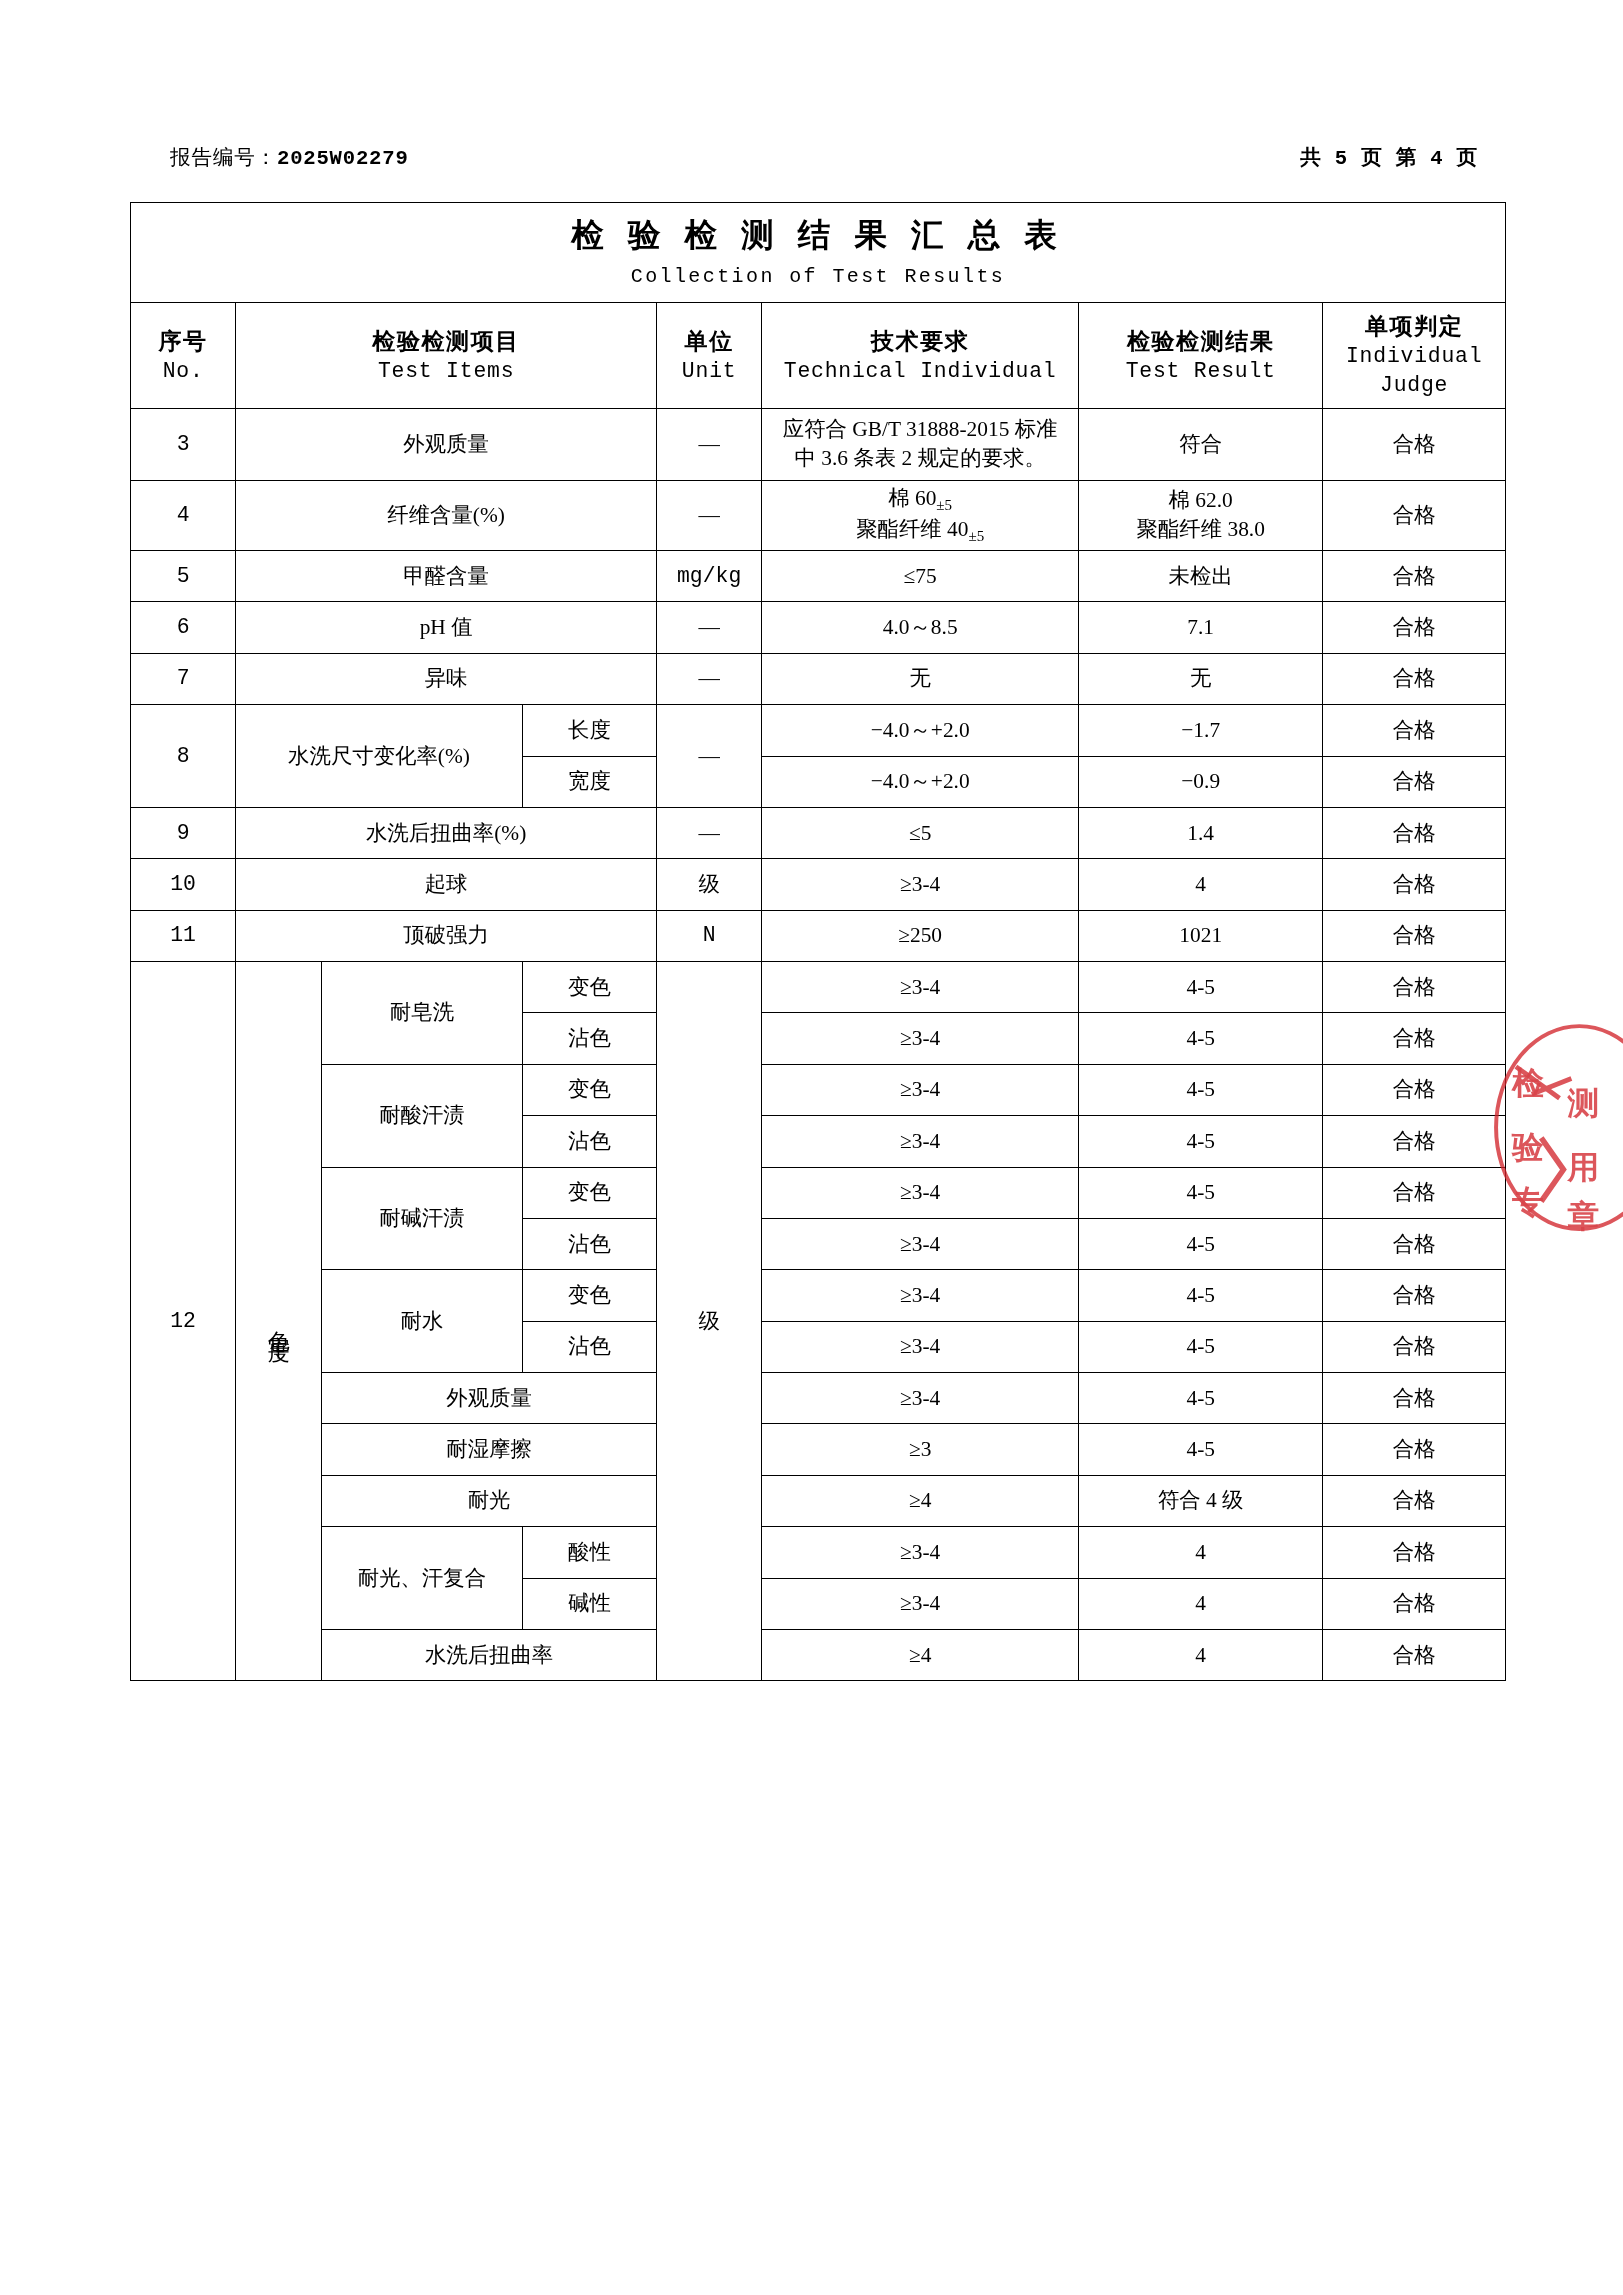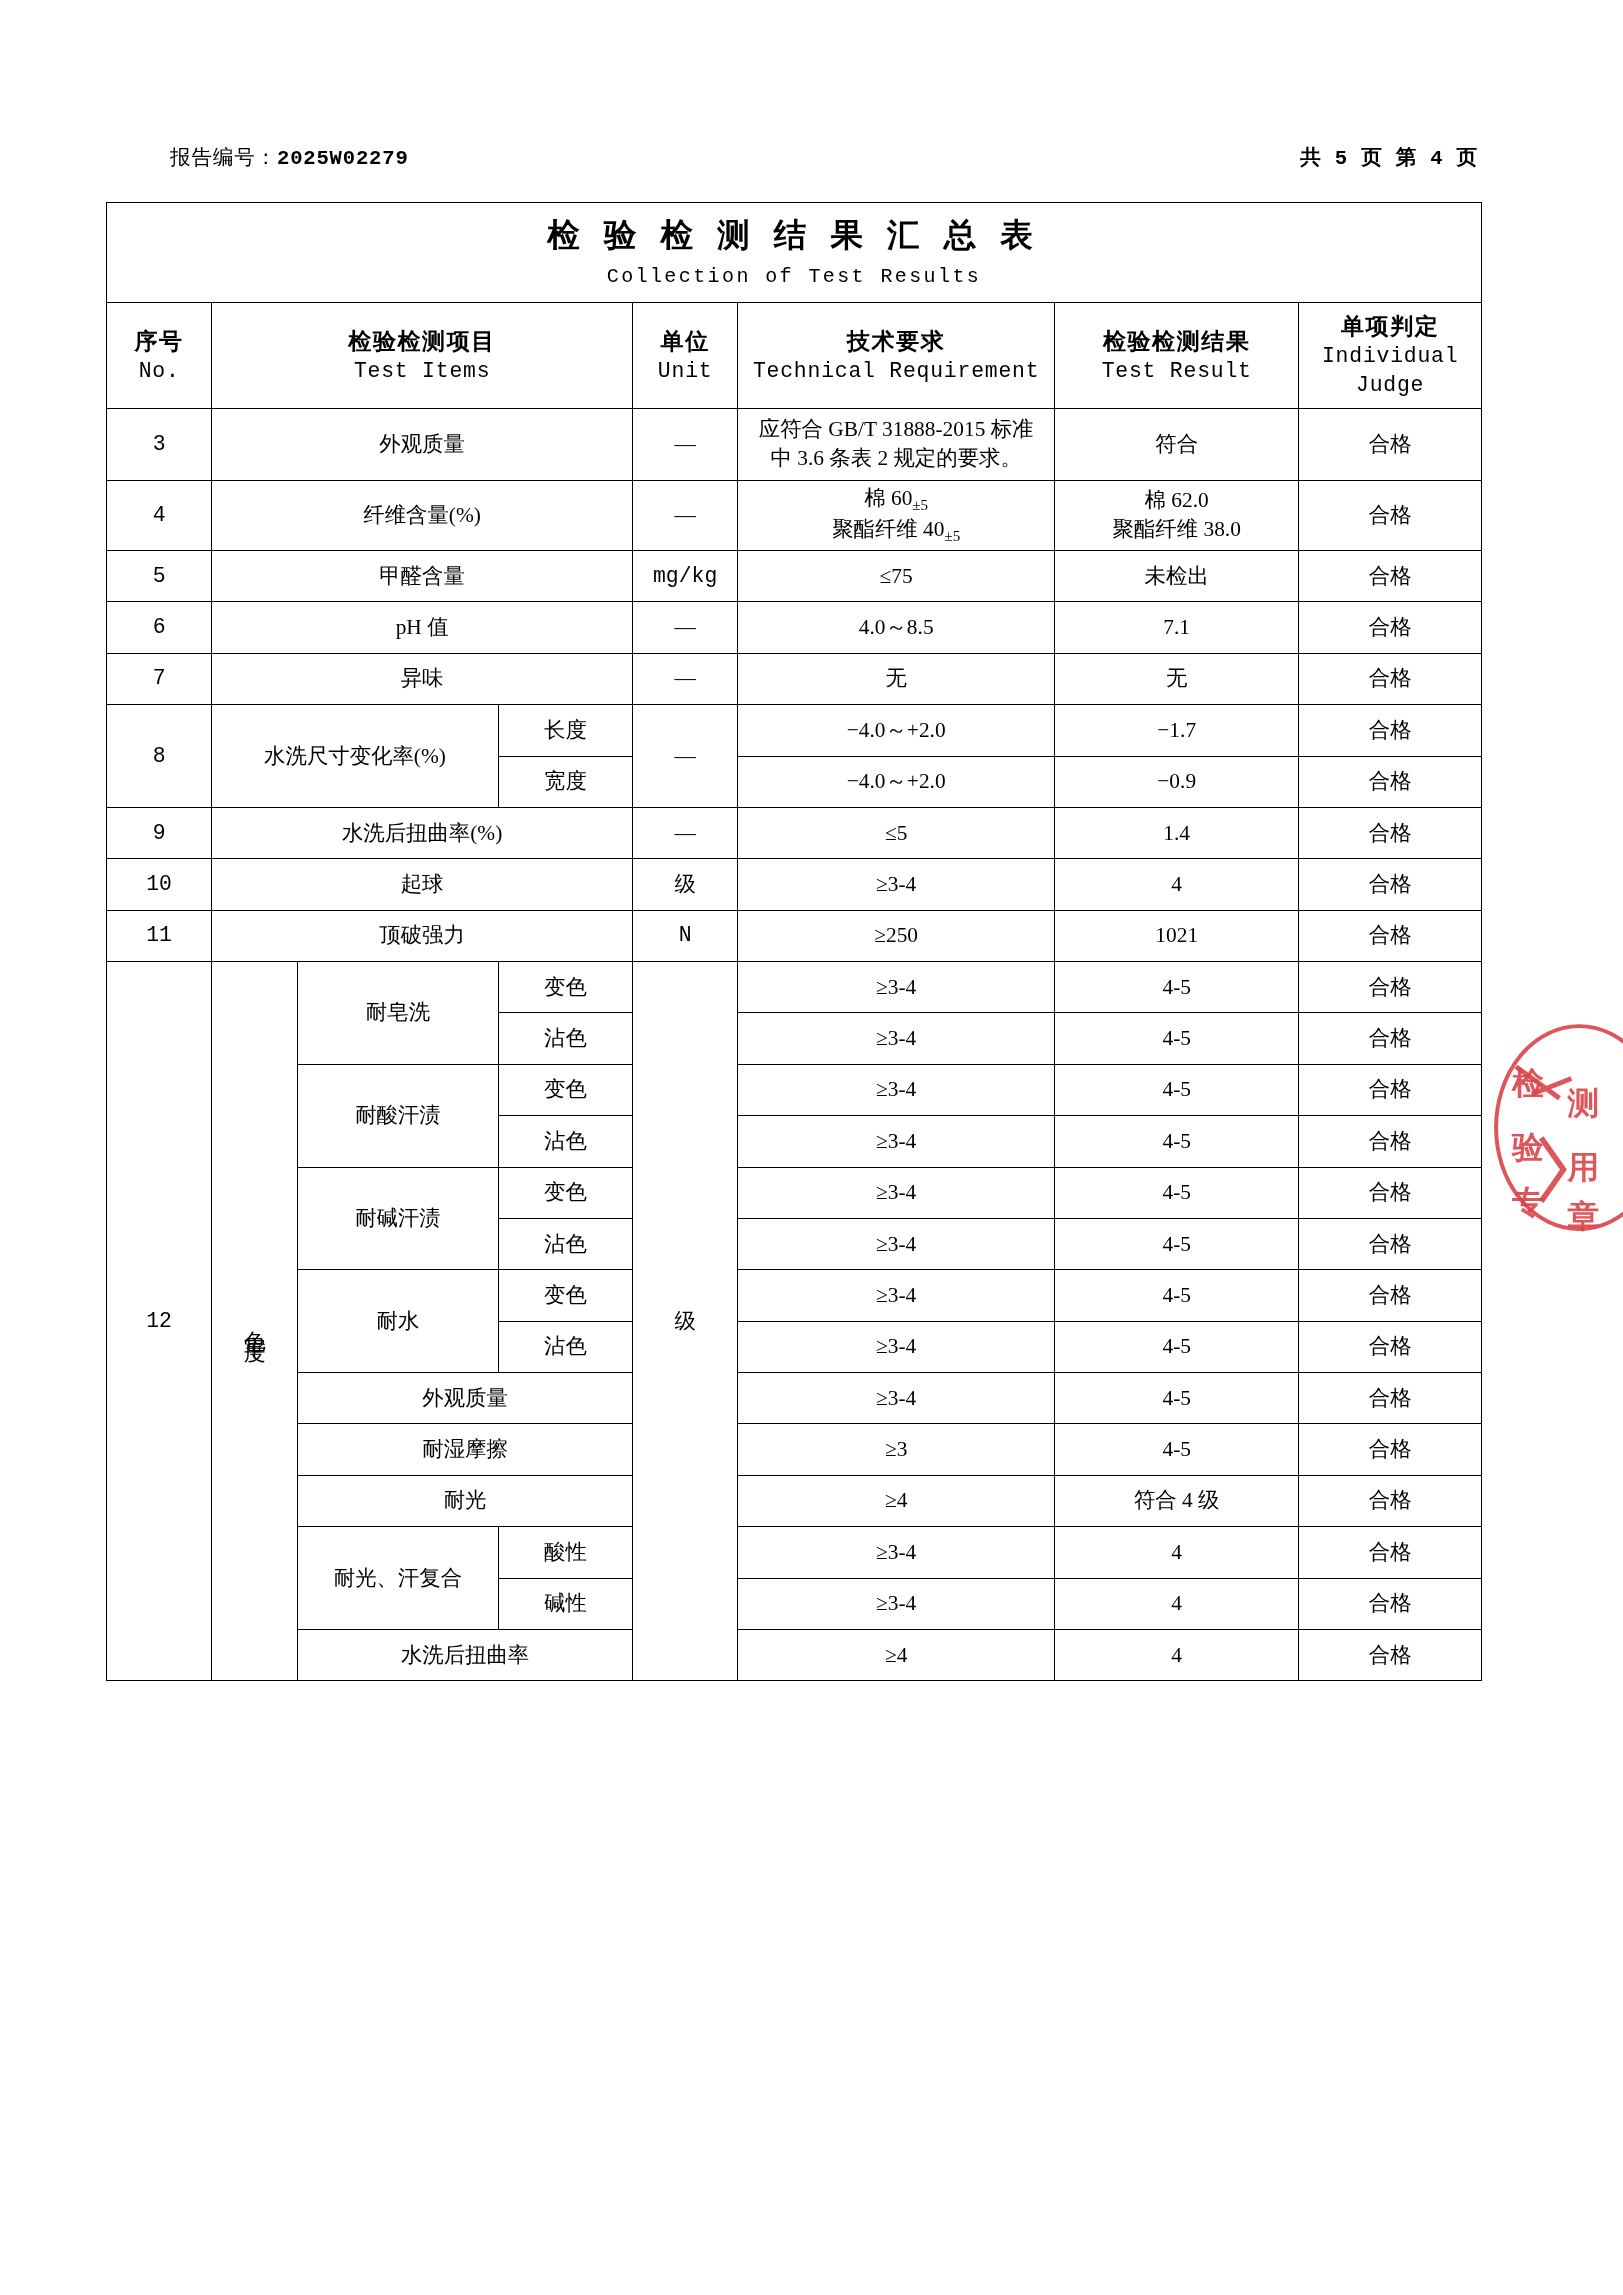--- a/index.html
+++ b/index.html
@@ -46,21 +46,21 @@
   .header-right {
     font-family: "Liberation Mono", monospace;
     font-size: 20.6px;
     font-weight: bold;
     letter-spacing: 0.8px;
     text-align: center;
   }
 
   table.main {
     position: absolute;
-    left: 106px;
+    left: 130px;
     top: 202px;
     width: 1376px;
     border-collapse: collapse;
     table-layout: fixed;
   }
   table.main td, table.main th {
     border: 1.6px solid #000;
     text-align: center;
     vertical-align: middle;
     padding: 3.2px 2.4px;
@@ -175,21 +175,21 @@
         <td class="hdr-cell" colspan="3">
           <div class="hdr-cn">检验检测项目</div>
           <div class="hdr-en">Test Items</div>
         </td>
         <td class="hdr-cell">
           <div class="hdr-cn">单位</div>
           <div class="hdr-en">Unit</div>
         </td>
         <td class="hdr-cell">
           <div class="hdr-cn">技术要求</div>
-          <div class="hdr-en">Technical Requirement</div>
+          <div class="hdr-en">Technical Individual</div>
         </td>
         <td class="hdr-cell">
           <div class="hdr-cn">检验检测结果</div>
           <div class="hdr-en">Test Result</div>
         </td>
         <td class="hdr-cell">
           <div class="hdr-cn">单项判定</div>
           <div class="hdr-en">Individual Judge</div>
         </td>
       </tr>

